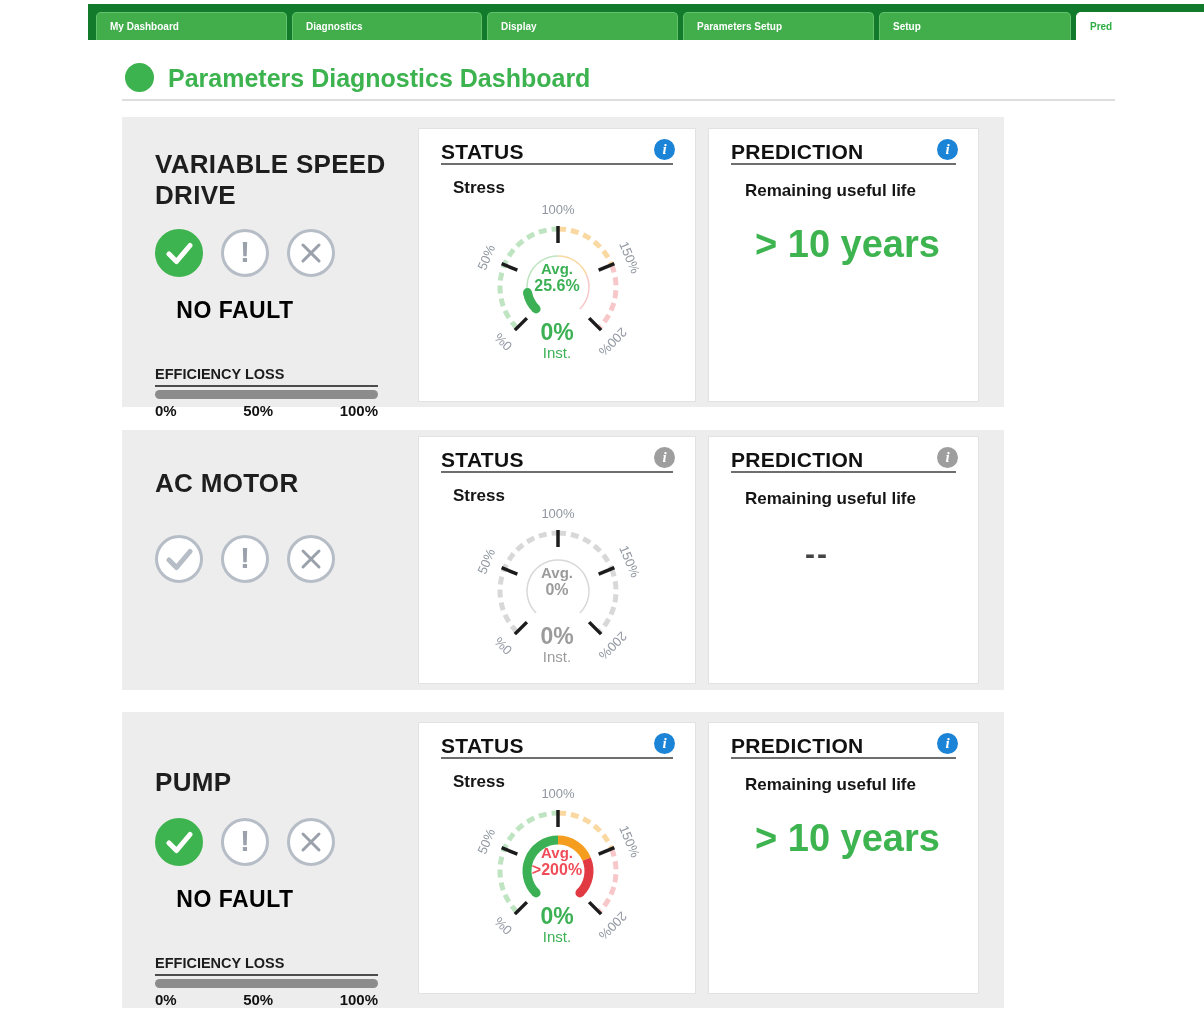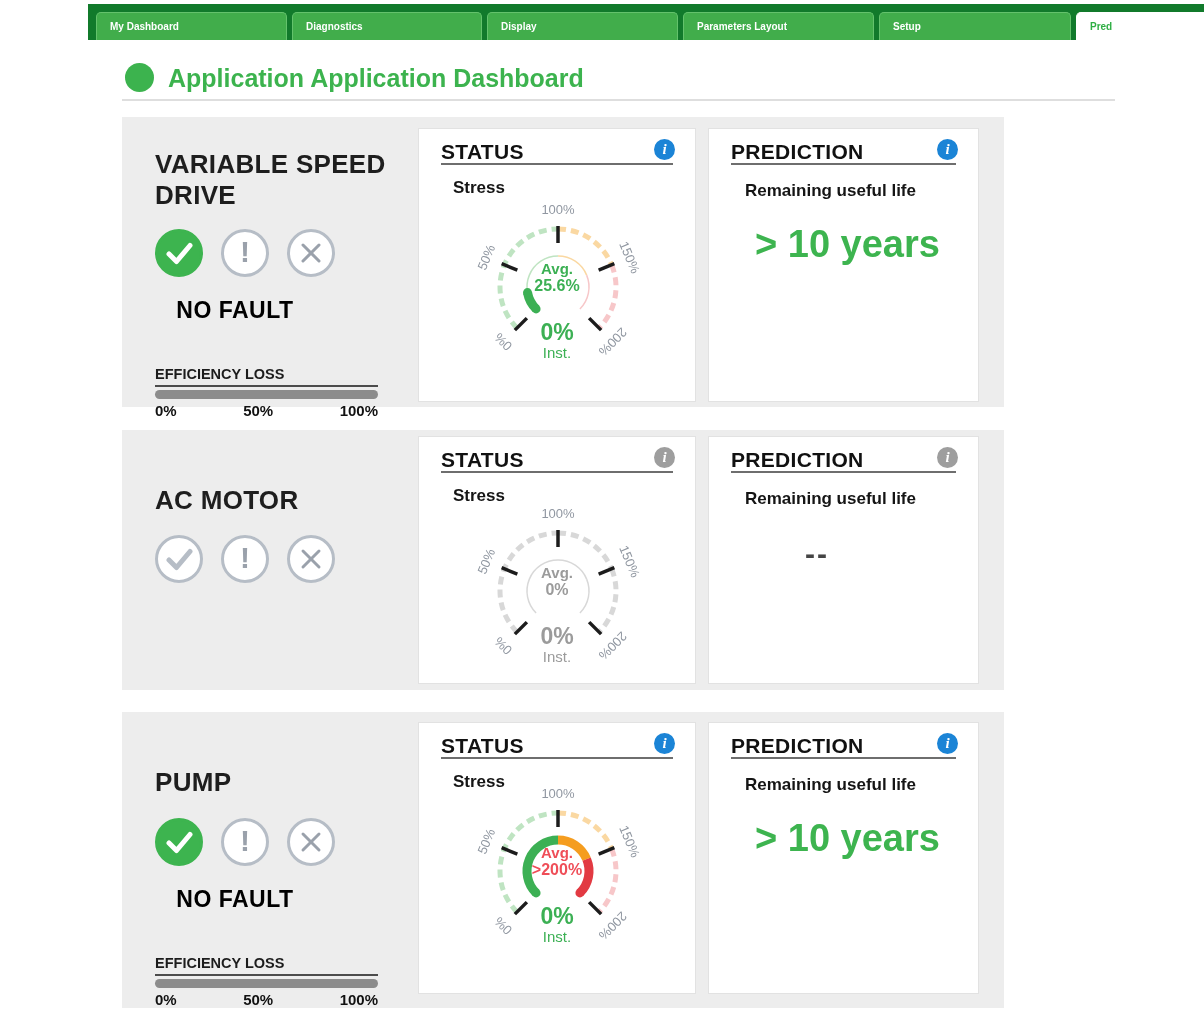--- a/index.html
+++ b/index.html
@@ -20,21 +20,21 @@
   .title-dot { position:absolute; left:125px; top:63px; width:29px; height:29px; border-radius:50%; background:#3cb34e; }
   .page-title { position:absolute; left:168px; top:64px; font-size:25px; font-weight:bold; color:#3cb34e; }
   .title-rule { position:absolute; left:122px; top:99px; width:993px; height:2px; background:#dedede; }
 
   
   .panel { position:absolute; left:122px; width:882px; background:#ededed; }
   .p0 { top:117px; height:290px; } .p1 { top:430px; height:260px; } .p2 { top:712px; height:296px; }
 
   .device-title { position:absolute; left:33px; width:262px; font-size:26px; line-height:31px;
                   font-weight:bold; color:#1e1e1e; letter-spacing:.3px; }
-  .p0 .device-title{top:32px} .p1 .device-title{top:55px} .p2 .device-title{top:55px}
+  .p0 .device-title{top:32px} .p1 .device-title{top:38px} .p2 .device-title{top:55px}
 
   .status-icons { position:absolute; left:33px; display:flex; gap:18px; }
   .p0 .status-icons{top:112px} .p1 .status-icons{top:105px} .p2 .status-icons{top:106px}
   .sicon { width:48px; height:48px; border-radius:50%; background:#fff; border:3px solid #b6bdc6;
            display:flex; align-items:center; justify-content:center; }
   .sicon.filled { background:#3db44f; border-color:#3db44f; }
   .sicon svg { display:block; }
   .sicon .stroke { stroke:#b6bdc6; }
   .sicon.filled .stroke { stroke:#fff; }
   .excl { font-size:30px; font-weight:bold; color:#9aa1ab; line-height:1; padding-bottom:2px; }
@@ -82,28 +82,28 @@
   .pred-value.dash { left:96px; top:100px; font-size:30px; color:#454545; letter-spacing:2px; }
 </style>
 </head>
 <body>
 
 <div class="topbar">
   <div class="tabs">
     <div class="tab">My Dashboard</div>
     <div class="tab">Diagnostics</div>
     <div class="tab">Display</div>
-    <div class="tab">Parameters Layout</div>
+    <div class="tab">Parameters Setup</div>
     <div class="tab">Setup</div>
     <div class="tab active">Pred</div>
   </div>
 </div>
 
 <span class="title-dot"></span>
-<h1 class="page-title">Application Application Dashboard</h1>
+<h1 class="page-title">Parameters Diagnostics Dashboard</h1>
 <div class="title-rule"></div>
 
 <section class="panel p0">
   <h2 class="device-title">VARIABLE SPEED DRIVE</h2>
   <div class="status-icons">
     <div class="sicon filled">
       <svg width="27" height="23" viewBox="0 0 27 23">
           <polyline class="stroke" points="3,12 10.5,19.5 24,3.5" fill="none" stroke-width="5" stroke-linecap="round" stroke-linejoin="round"></polyline>
         </svg>
     </div>

